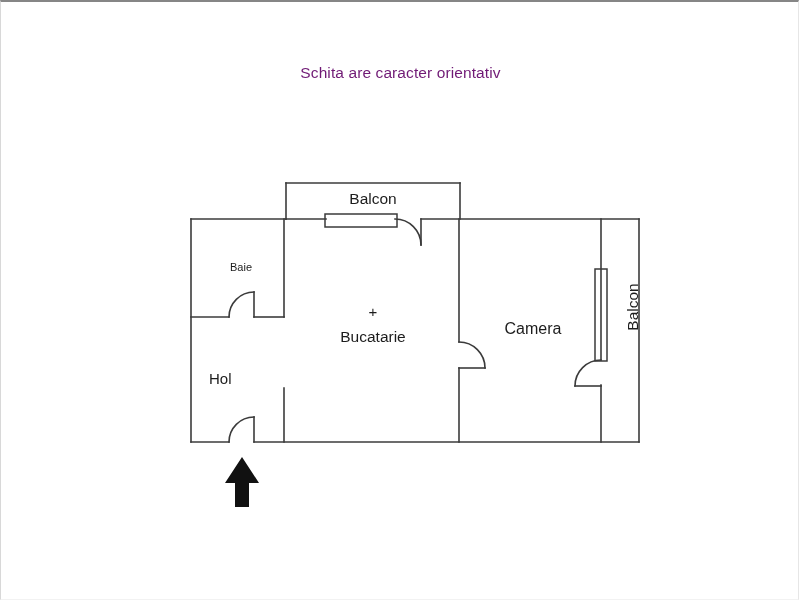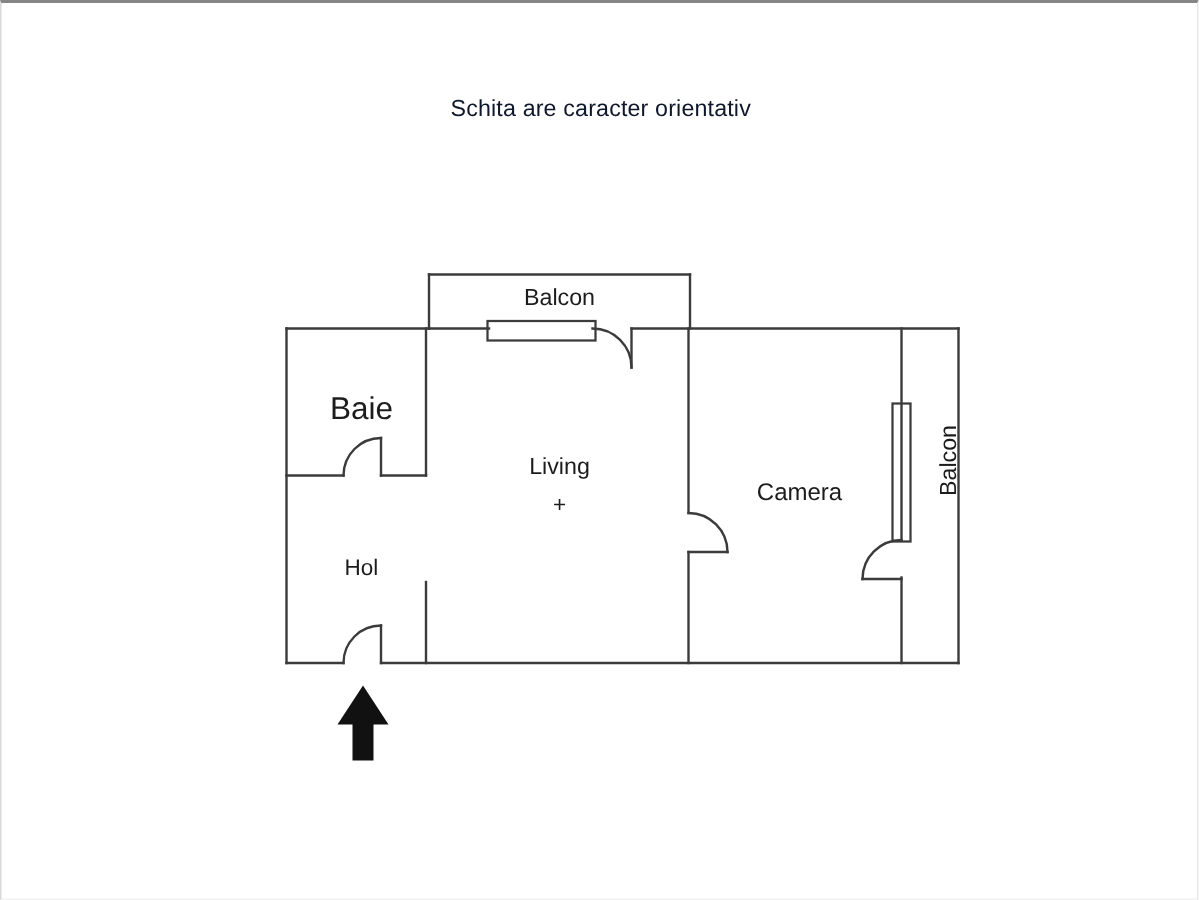--- a/index.html
+++ b/index.html
@@ -25,37 +25,37 @@
     border-right: 1px solid #e6e6e6;
     border-bottom: 1px solid #f2f2f2;
   }
   #title {
     position: absolute;
     left: 0;
     top: 62px;
     width: 799px;
     text-align: center;
     font-size: 15.5px;
-    color: #0f172a;
+    color: #701a75;
     letter-spacing: 0.1px;
     font-family: "Liberation Sans", sans-serif;
   }
   #plan-svg {
     position: absolute;
     left: 0;
     top: 0;
   }
   .room-label {
     position: absolute;
     font-family: "Liberation Sans", sans-serif;
     color: #1c1c1c;
     white-space: nowrap;
   }
-  #label-baie   { left: 208px; top: 259px; width: 64px; text-align: center; font-size: 21px; }
-  #label-hol    { left: 208px; top: 368px; width: 64px; text-align: center; font-size: 15px; }
+  #label-baie   { left: 208px; top: 259px; width: 64px; text-align: center; font-size: 11px; }
+  #label-hol    { left: 208px; top: 368px; width: 64px; text-align: left; font-size: 15px; }
   #label-balcon-top { left: 300px; top: 188px; width: 144px; text-align: center; font-size: 15.5px; }
   #label-camera { left: 484px; top: 318px; width: 96px; text-align: center; font-size: 16px; }
   #label-living-block {
     left: 300px; top: 297px; width: 144px; text-align: center;
     line-height: 25px; font-size: 15.5px;
   }
   #label-living-block .lv-plus { font-size: 15px; }
   #label-balcon-right {
     left: 582px; top: 296px; width: 100px;
     font-size: 15.5px;
@@ -169,22 +169,22 @@
 
   </svg>
 
   <div class="room-label" id="label-balcon-top">Balcon</div>
 
   <div class="room-label" id="label-baie">Baie</div>
 
   <div class="room-label" id="label-hol">Hol</div>
 
   <div class="room-label" id="label-living-block">
-    <div>Living</div>
     <div class="lv-plus">+</div>
+    <div>Bucatarie</div>
   </div>
 
   <div class="room-label" id="label-camera">Camera</div>
 
   <div class="room-label" id="label-balcon-right">Balcon</div>
 
 
 </div>
 
 </body></html>

